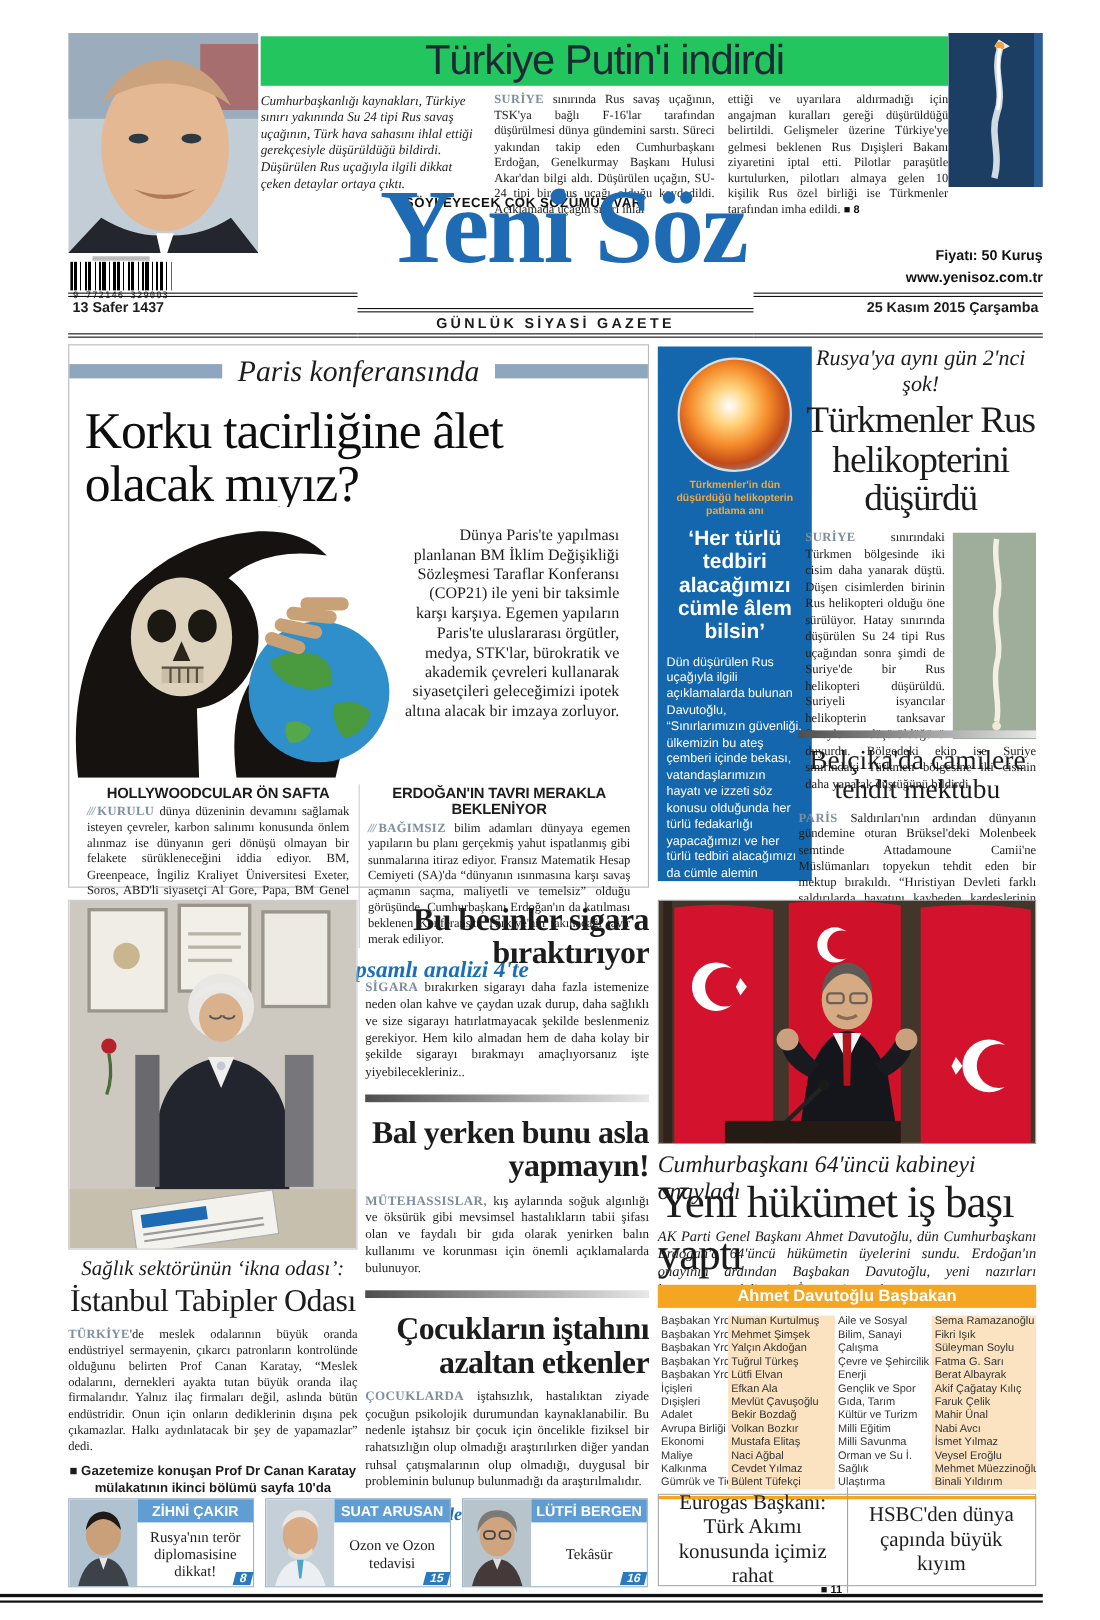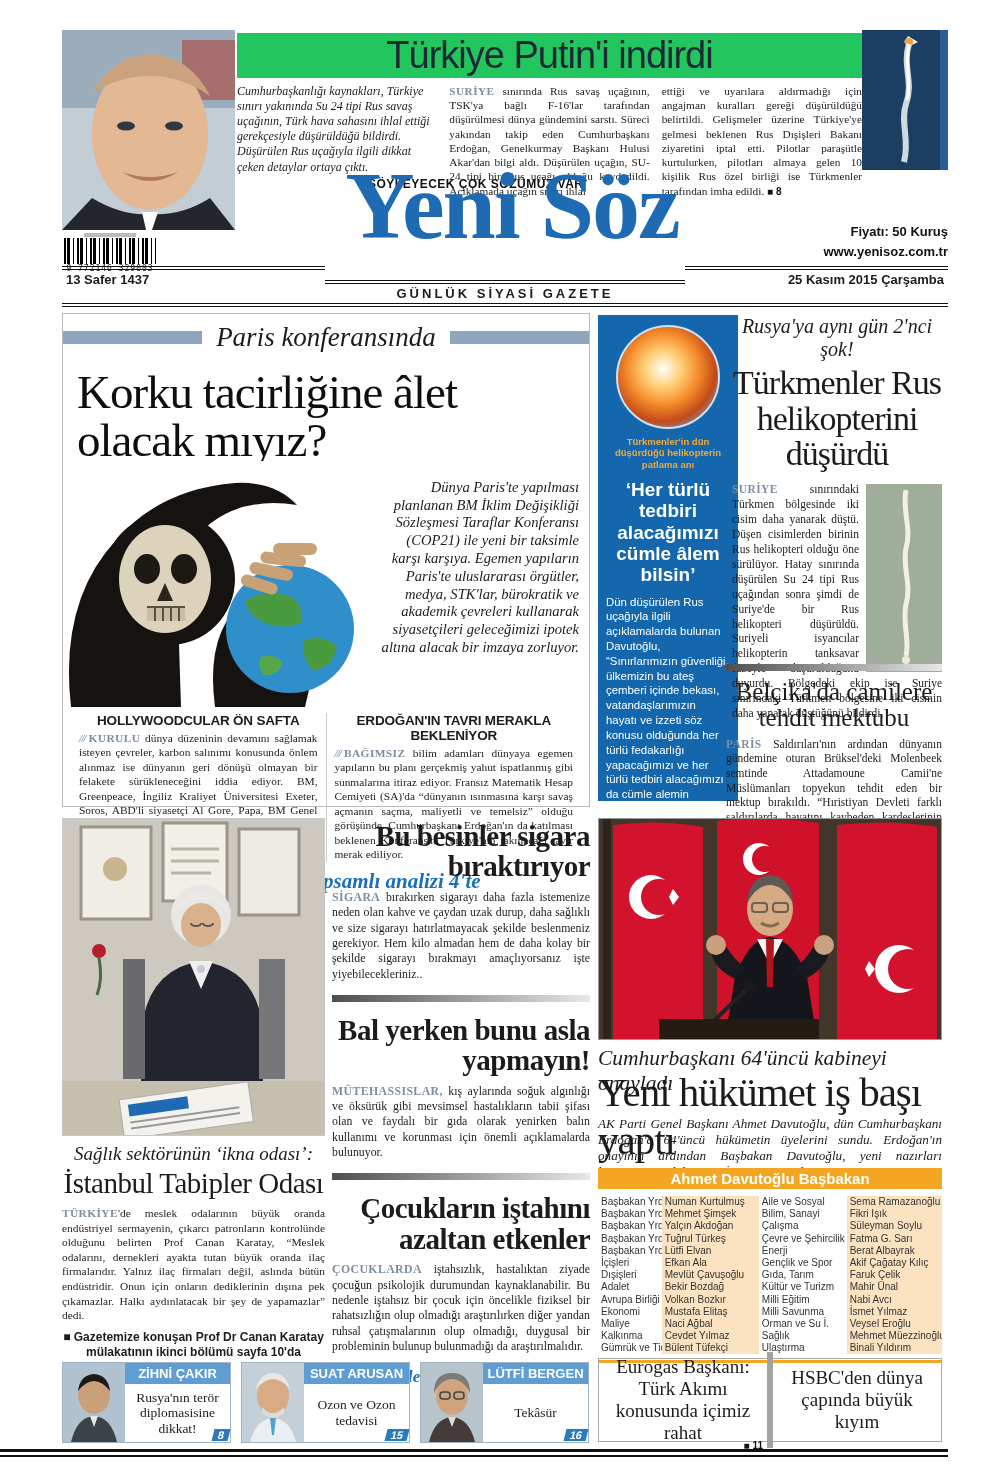--- a/index.html
+++ b/index.html
@@ -42,21 +42,21 @@
 
   
   .mainbox{left:62px;top:313px;width:528px;height:494px;border:1px solid #b9b9b9;box-sizing:border-box;}
   .kickerrow{display:flex;align-items:center;margin-top:8px;}
   .kbar{flex:1;height:13px;background:#8fa6bf;}
   .kickerrow .ktext{padding:0 14px;font-style:italic;font-size:27px;white-space:nowrap;}
   .mainhead{margin:16px 10px 0 14px;text-align:left;font-size:47px;line-height:1.02;
             letter-spacing:-1px;color:#0e0e0e;}
   .leadwrap{position:relative;height:242px;}
   .reaper{position:absolute;left:2px;top:-4px;width:318px;height:246px;}
-  .leadintro{position:absolute;right:10px;top:14px;width:200px;font-style:italic;font-size:14.6px;
+  .leadintro{position:absolute;right:26px;top:14px;width:200px;font-size:14.6px;
              line-height:1.22;text-align:right;}
   .subrow{display:flex;margin:6px 8px 0;}
   .subcol{flex:1;padding:0 8px;}
   .subcol+.subcol{border-left:1px solid #ccc;}
   .subhead{font-family:"Liberation Sans",sans-serif;font-weight:bold;font-size:13.5px;
            text-align:center;letter-spacing:-.2px;margin-bottom:3px;}
   .subbody{font-size:11.4px;line-height:1.27;text-align:justify;}
   .slashes{color:#8fa0b2;font-style:italic;font-weight:bold;letter-spacing:-1px;margin-right:3px;}
   .mainfoot{margin-top:7px;text-align:center;font-style:italic;font-weight:bold;
             font-size:21px;color:#1a6fba;}
@@ -122,21 +122,21 @@
   .coltitle{flex:1;display:flex;align-items:center;justify-content:center;text-align:center;
             font-size:13.5px;line-height:1.15;padding:1px 3px;}
   .colpage{position:absolute;right:1px;bottom:1px;background:#2a7abf;color:#fff;
            font-family:"Liberation Sans",sans-serif;font-size:11px;font-weight:bold;
            padding:0 5px;transform:skewX(-14deg);}
 
   
   .refbox{left:598px;top:1358px;width:344px;height:84px;border:1px solid #aaa;box-sizing:border-box;
           display:flex;align-items:center;}
   .refcell{flex:1;text-align:center;font-size:19px;line-height:1.15;position:relative;padding:4px 6px;}
-  .refcell.l{border-right:6px solid #a3a3a3;}
+  .refcell.l{border-right:1px solid #a3a3a3;}
   .refpage{position:absolute;right:4px;bottom:-4px;}
   .botrule{left:0;top:1449px;width:948px;border-top:3px solid #111;border-bottom:2px solid #111;height:3px;}
 
   .muted-border{border:1px solid #c9c9c9;box-sizing:border-box;}
 </style>
 </head>
 <body>
 
 <div class="page">
 

